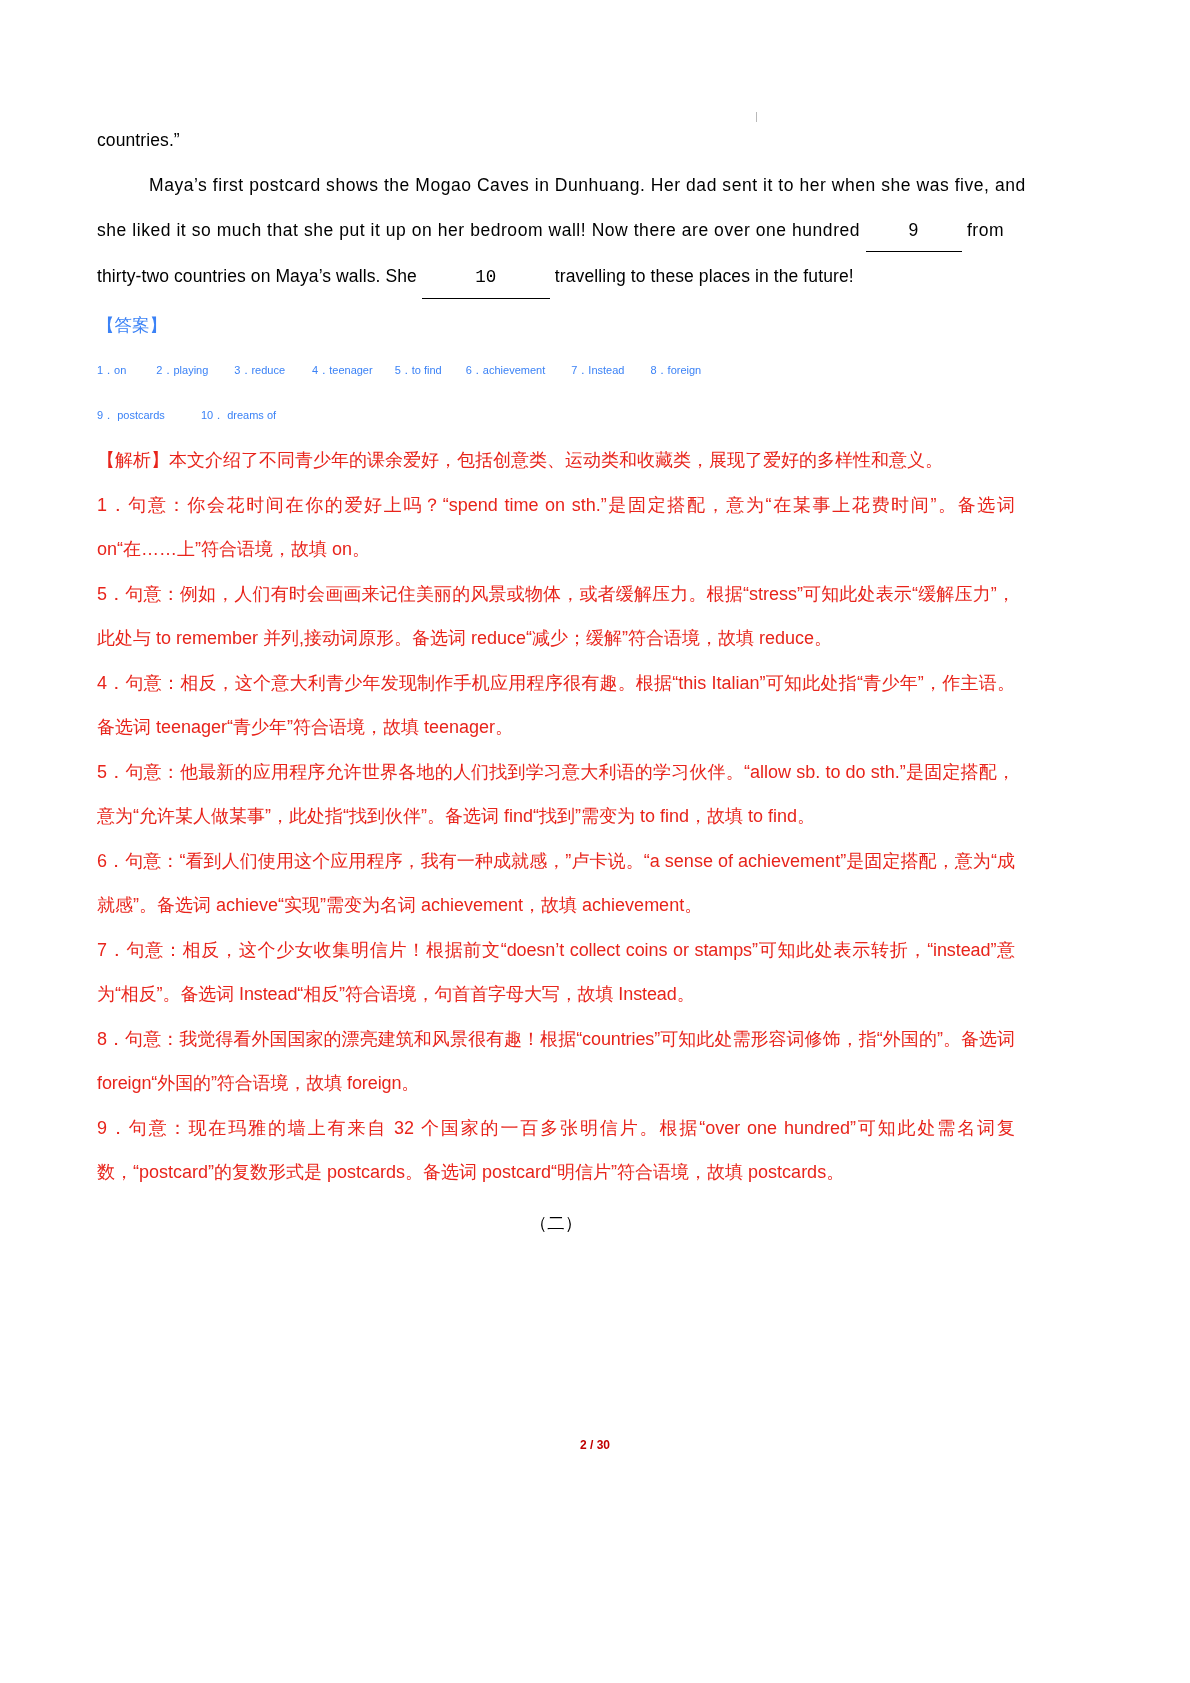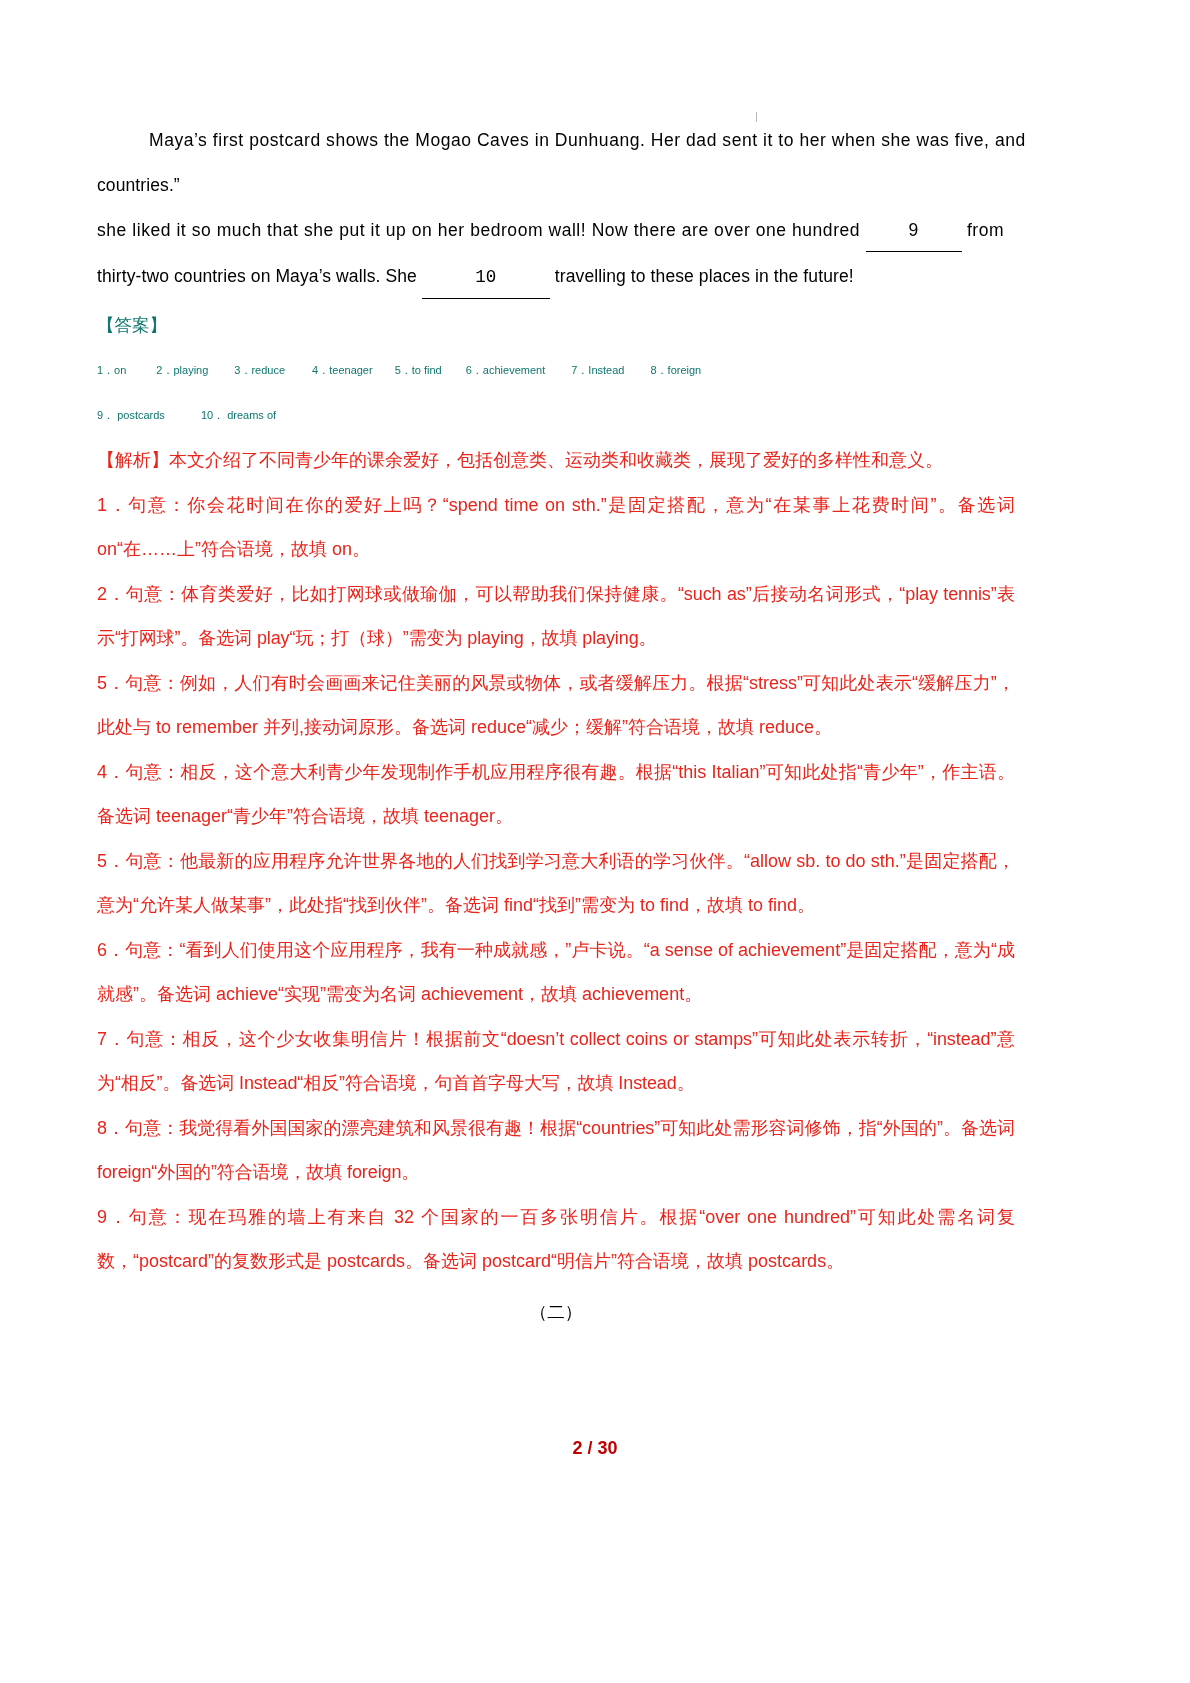--- a/index.html
+++ b/index.html
@@ -59,21 +59,21 @@
     vertical-align: baseline;
     position: relative;
     top: -2px;
   }
   .blank span { position: relative; top: 2px; }
   .blank-9 { width: 96px; }
   .blank-10 { width: 128px; font-family: Liberation Mono, monospace; }
 
   
   .red {
-    color: #0f766e;
+    color: #3b82f6;
   }
   .ans-head {
     font-size: 17.5px;
     line-height: 45px;
     margin-top: 2px;
     font-family: "Liberation Sans", sans-serif;
   }
   .ans-row {
     font-size: 11px;
     line-height: 45px;
@@ -107,43 +107,43 @@
     color: #000000;
     margin-top: 6px;
     font-family: "Liberation Sans", sans-serif;
   }
   .page-footer {
     position: absolute;
     left: 0;
     right: 0;
     top: 1438px;
     text-align: center;
-    font-size: 18px;
+    font-size: 12px;
     font-weight: bold;
     color: #c00000;
     font-family: "Liberation Sans", sans-serif;
   }
   .page-footer .slash,
   .page-footer .total { color: #c00000; }
 </style>
 </head>
 <body>
 
 <div class="page">
 
   <div class="tick-mark"></div>
 
   <div class="content">
 
+    <div class="en-line">
+      <span>countries.”</span>
+    </div>
+
     <div class="en-line justified">
       <span class="indent"></span><span>Maya’s first postcard shows the Mogao Caves in Dunhuang. Her dad sent it to her when she was five, and</span>
-    </div>
-
-    <div class="en-line">
-      <span>countries.”</span>
     </div>
 
     <div class="en-line justified">
       <span>she liked it so much that she put it up on her bedroom wall! Now there are over one hundred</span>
       <span class="blank blank-9"><span>9</span></span>
       <span>from</span>
     </div>
 
     <div class="en-line">
       <span>thirty-two countries on Maya’s walls. She</span>
@@ -157,21 +157,20 @@
       <span>1．on</span><span class="gap-a"></span><span>2．playing</span><span class="gap-b"></span><span>3．reduce</span><span class="gap-c"></span><span>4．teenager</span><span class="gap-d"></span><span>5．to find</span><span class="gap-e"></span><span>6．achievement</span><span class="gap-f"></span><span>7．Instead</span><span class="gap-g"></span><span>8．foreign</span>
     </div>
 
     <div class="ans-row ans-row2 red">
       <span>9． postcards</span><span class="gap-h"></span><span>10． dreams of</span>
     </div>
 
     <p class="exp-para"><span>【解析】</span><span>本文介绍了不同青少年的课余爱好，包括创意类、运动类和收藏类，展现了爱好的多样性和意义。</span></p>
 
     <p class="exp-para">1．句意：你会花时间在你的爱好上吗？“spend time on sth.”是固定搭配，意为“在某事上花费时间”。备选词 on“在……上”符合语境，故填 on。</p>
-    <p class="exp-para tight">2．句意：体育类爱好，比如打网球或做瑜伽，可以帮助我们保持健康。“such as”后接动名词形式，“play tennis”表示“打网球”。备选词 play“玩；打（球）”需变为 playing，故填 playing。</p>
     <p class="exp-para">5．句意：例如，人们有时会画画来记住美丽的风景或物体，或者缓解压力。根据“stress”可知此处表示“缓解压力”，此处与 to remember 并列,接动词原形。备选词 reduce“减少；缓解”符合语境，故填 reduce。</p>
     <p class="exp-para">4．句意：相反，这个意大利青少年发现制作手机应用程序很有趣。根据“this Italian”可知此处指“青少年”，作主语。备选词 teenager“青少年”符合语境，故填 teenager。</p>
     <p class="exp-para">5．句意：他最新的应用程序允许世界各地的人们找到学习意大利语的学习伙伴。“allow sb. to do sth.”是固定搭配，意为“允许某人做某事”，此处指“找到伙伴”。备选词 find“找到”需变为 to find，故填 to find。</p>
     <p class="exp-para">6．句意：“看到人们使用这个应用程序，我有一种成就感，”卢卡说。“a sense of achievement”是固定搭配，意为“成就感”。备选词 achieve“实现”需变为名词 achievement，故填 achievement。</p>
     <p class="exp-para tight">7．句意：相反，这个少女收集明信片！根据前文“doesn’t collect coins or stamps”可知此处表示转折，“instead”意为“相反”。备选词 Instead“相反”符合语境，句首首字母大写，故填 Instead。</p>
     <p class="exp-para tight">8．句意：我觉得看外国国家的漂亮建筑和风景很有趣！根据“countries”可知此处需形容词修饰，指“外国的”。备选词 foreign“外国的”符合语境，故填 foreign。</p>
     <p class="exp-para">9．句意：现在玛雅的墙上有来自 32 个国家的一百多张明信片。根据“over one hundred”可知此处需名词复数，“postcard”的复数形式是 postcards。备选词 postcard“明信片”符合语境，故填 postcards。</p>
 
     <div class="section-label">（二）</div>
 

